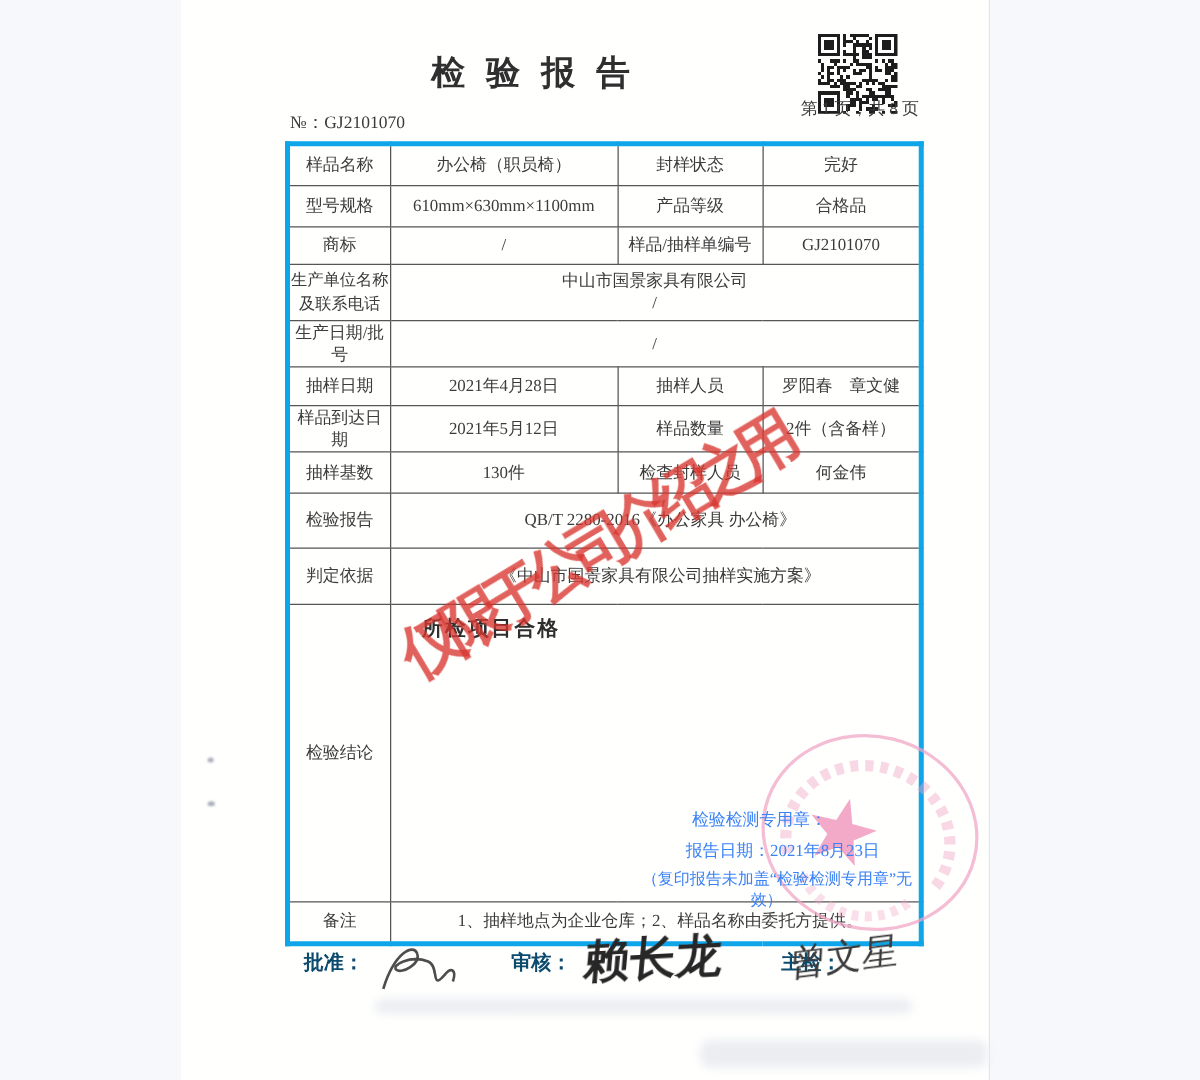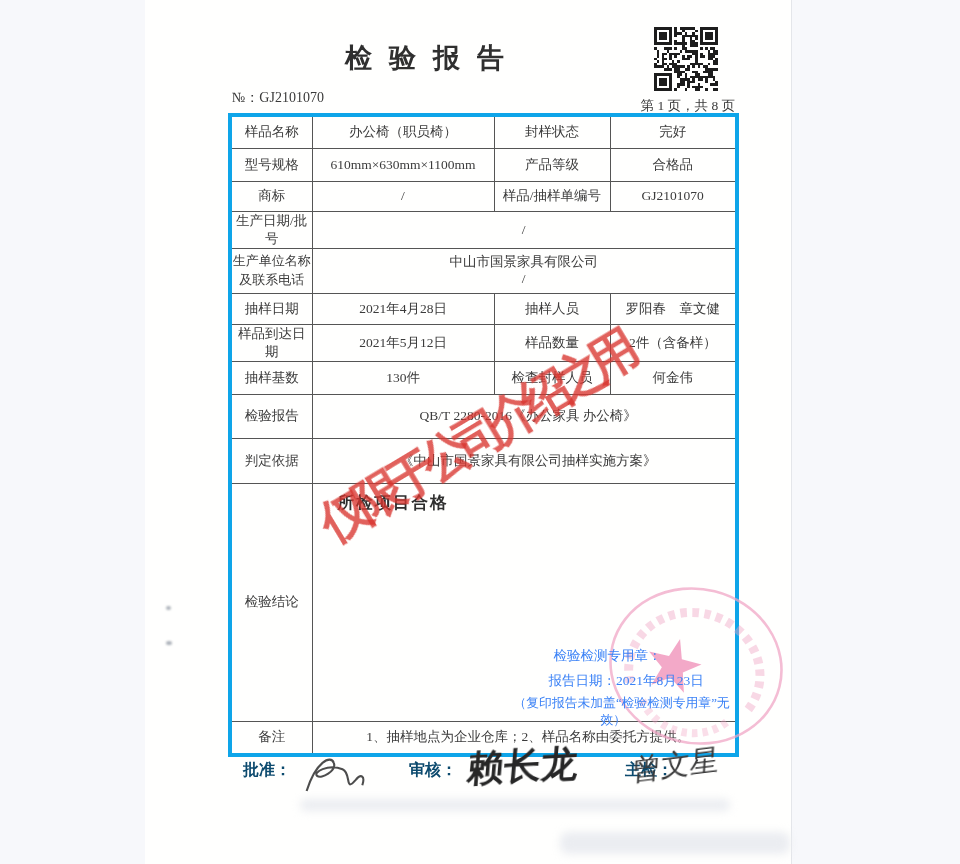--- a/index.html
+++ b/index.html
@@ -6,21 +6,21 @@
   html,body { width:960px; height:864px; overflow:hidden; background:#f7f8fb;
               font-family:"Liberation Serif","DejaVu Serif",serif; }
   .paper { position:absolute; left:145px; top:0; width:647px; height:864px;
            background:#fffffe; border-right:1px solid #e4e6ea; }
 
   .title { position:absolute; left:200px; top:40px; font-size:27px; font-weight:bold;
            color:#2f2f2f; letter-spacing:17px; white-space:nowrap; }
   .qr { position:absolute; left:509px; top:27px; width:64px; height:64px; }
 
   .meta-left  { position:absolute; left:87px; top:89px; font-size:14px; color:#3a3a3a; }
-  .meta-right { position:absolute; right:56px; top:97px; font-size:13.5px; color:#3a3a3a; }
+  .meta-right { position:absolute; right:56px; top:78px; font-size:13.5px; color:#3a3a3a; }
 
   table.report { position:absolute; left:83px; top:113px; width:507px;
                  border-collapse:collapse; table-layout:fixed;
                  border:4px solid #0ea5e9; }
   table.report td { border:1px solid #555; text-align:center; vertical-align:middle;
                     font-size:13.5px; color:#3b3b3b; overflow:visible; }
   td.lab { font-size:13px; }
   td.left { text-align:left; padding-left:9px; }
   .two-line div { line-height:1.4; font-size:13px; }
   .company-cell div { line-height:1.25; }
@@ -316,33 +316,33 @@
       <td>610mm×630mm×1100mm</td>
       <td class="lab">产品等级</td>
       <td>合格品</td>
     </tr>
     <tr style="height:30px">
       <td class="lab">商标</td>
       <td>/</td>
       <td class="lab">样品/抽样单编号</td>
       <td>GJ2101070</td>
     </tr>
-    <tr style="height:29px">
-      <td class="lab">生产日期/批号</td>
-      <td colspan="3">/</td>
-    </tr>
     <tr style="height:45px">
       <td class="lab two-line">
         <div>生产单位名称</div>
         <div>及联系电话</div>
       </td>
       <td colspan="3" class="company-cell">
         <div>中山市国景家具有限公司</div>
         <div>/</div>
       </td>
+    </tr>
+    <tr style="height:29px">
+      <td class="lab">生产日期/批号</td>
+      <td colspan="3">/</td>
     </tr>
     <tr style="height:31px">
       <td class="lab">抽样日期</td>
       <td>2021年4月28日</td>
       <td class="lab">抽样人员</td>
       <td>罗阳春　章文健</td>
     </tr>
     <tr style="height:31px">
       <td class="lab">样品到达日期</td>
       <td>2021年5月12日</td>

